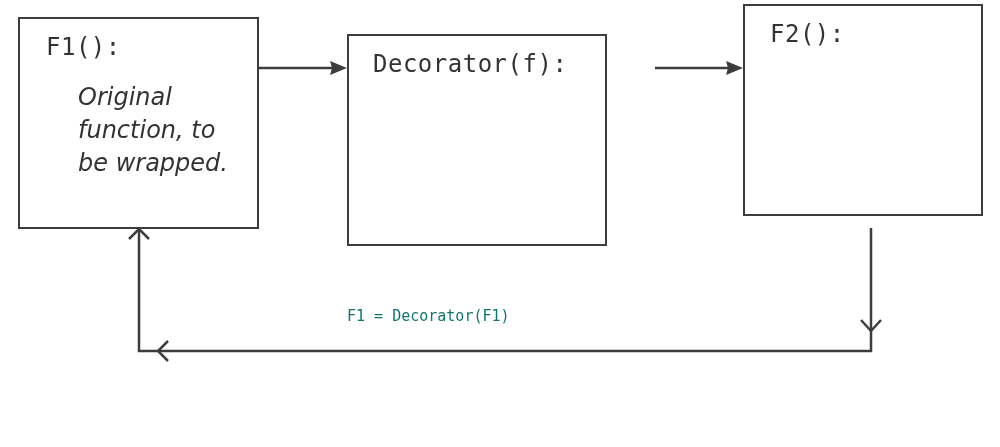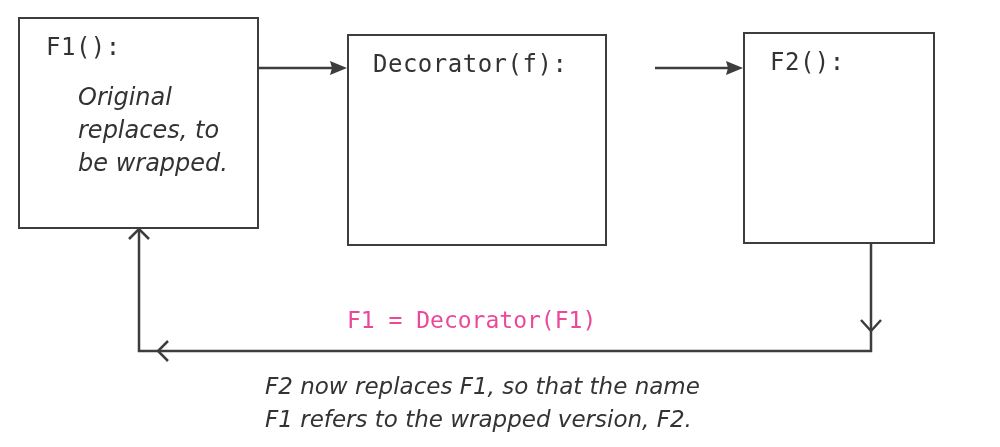--- a/index.html
+++ b/index.html
@@ -39,22 +39,22 @@
       font-family: "DejaVu Sans", sans-serif;
       font-style: italic;
       font-size: 24px;
       line-height: 33px;
       color: #333333;
       white-space: pre;
     }
     .assign-label {
       position: absolute;
       font-family: "DejaVu Sans Mono", monospace;
-      font-size: 23px;
-      color: #ec4899;
+      font-size: 15px;
+      color: #0f766e;
       white-space: pre;
     }
     .caption {
       position: absolute;
       font-family: "DejaVu Sans", sans-serif;
       font-style: italic;
       font-size: 23px;
       line-height: 33px;
       color: #333333;
       white-space: pre;
@@ -96,30 +96,28 @@
     <polyline points="861,320 871,331 881,320"></polyline>
 
     <polyline points="168,341 158,351 168,361"></polyline>
 
     <polyline points="129,239 139,229 149,239"></polyline>
   </svg>
 
   <div class="box" style="left:18px; top:17px; width:241px; height:212px;">
     <div class="box-title" style="left:26px; top:14px;">F1():</div>
     <div class="box-desc" style="left:58px; top:62px;">Original
-replaces, to
+function, to
 be wrapped.</div>
   </div>
 
   <div class="box" style="left:347px; top:34px; width:260px; height:212px;">
     <div class="box-title" style="left:24px; top:14px;">Decorator(f):</div>
   </div>
 
-  <div class="box" style="left:743px; top:32px; width:192px; height:212px;">
+  <div class="box" style="left:743px; top:4px; width:240px; height:212px;">
     <div class="box-title" style="left:25px; top:14px;">F2():</div>
   </div>
 
   <div class="assign-label" style="left:347px; top:307px;">F1 = Decorator(F1)</div>
 
-  <div class="caption" style="left:265px; top:370px;">F2 now replaces F1, so that the name
-F1 refers to the wrapped version, F2.</div>
 
 </div>
 
 </body></html>

